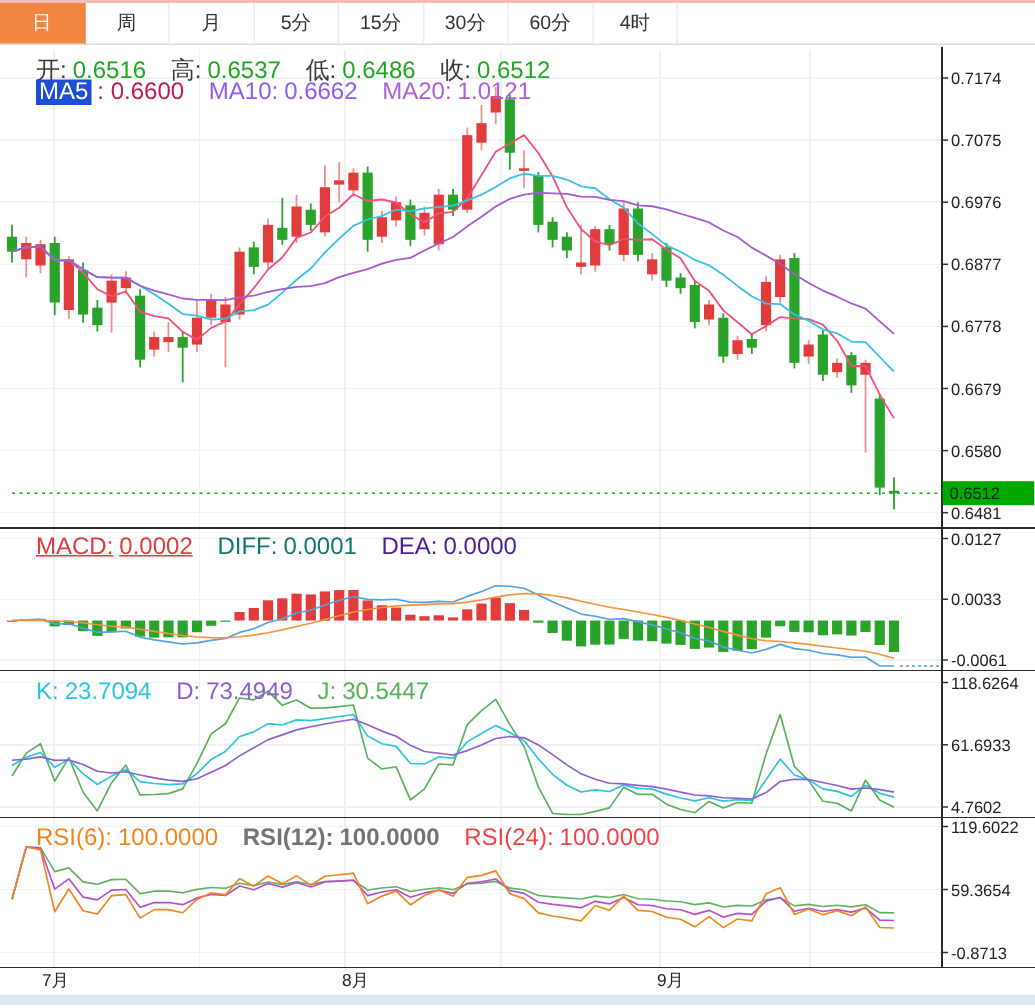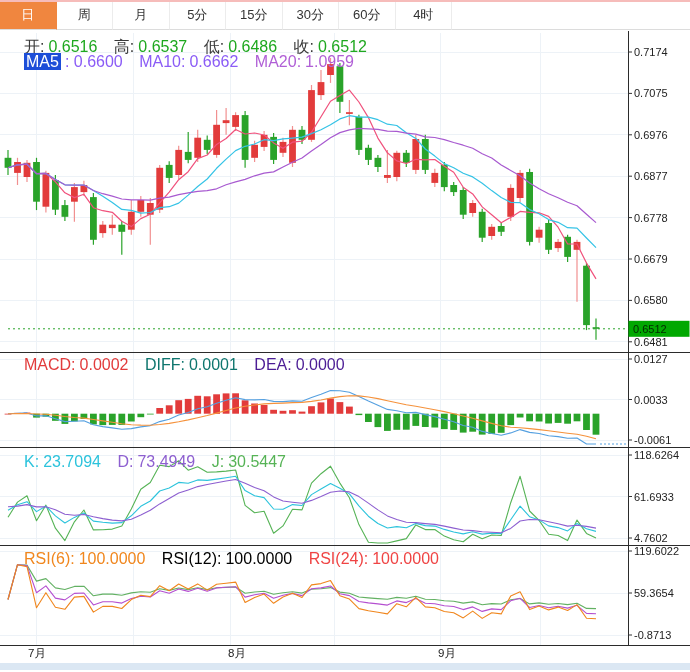--- a/index.html
+++ b/index.html
@@ -15,31 +15,31 @@
   
   #chartwrap { position:relative; width:690px; height:642px; }
   #chart-svg { position:absolute; left:0; top:0; }
   svg text { font-family:"Liberation Sans", sans-serif; }
   .readout { position:absolute; left:24px; font-size:16px; white-space:nowrap; pointer-events:none; }
   .readout span { margin-right:4px; }
   .readout .gap { margin-right:12px; }
   .lbl-dark { color:#3a3a3a; }
   .val-green { color:#1fa81f; }
   .ma5-box { background:#1d4ed8; color:#fff; padding:0 2px; margin-right:0; }
-  .ma5-val { color:#8b5cf6; }
+  .ma5-val { color:#be185d; }
   .ma10 { color:#8b5cf6; }
   .ma20 { color:#b05fd6; }
-  .macd-red { color:#e23b3b; }
+  .macd-red { color:#e23b3b;text-decoration:underline; }
   .diff-blue { color:#0f766e; }
   .dea-orange { color:#4c1d95; }
   .k-cyan { color:#2cc3dc; }
   .d-purple { color:#8d5fd0; }
   .j-green { color:#56b356; }
   .rsi6 { color:#f0861d; }
-  .rsi12 { color:#000000; }
+  .rsi12 { color:#737373;font-weight:bold; }
   .rsi24 { color:#ef4444; }
 </style>
 </head>
 <body>
 
 <div class="topline"></div>
 
 <div class="tabbar">
   <div class="tab selected">日</div>
   <div class="tab">周</div>
@@ -355,21 +355,21 @@
   <div class="readout" style="top:7px">
     <span class="lbl-dark">开:</span><span class="val-green gap">0.6516</span>
     <span class="lbl-dark">高:</span><span class="val-green gap">0.6537</span>
     <span class="lbl-dark">低:</span><span class="val-green gap">0.6486</span>
     <span class="lbl-dark">收:</span><span class="val-green">0.6512</span>
   </div>
 
   <div class="readout" style="top:23px">
     <span class="ma5-box">MA5</span><span class="ma5-val gap">: 0.6600</span>
     <span class="ma10">MA10:</span><span class="ma10 gap">0.6662</span>
-    <span class="ma20">MA20:</span><span class="ma20">1.0959</span>
+    <span class="ma20">MA20:</span><span class="ma20">1.0121</span>
   </div>
 
   <div class="readout" style="top:326px">
     <span class="macd-red">MACD:</span><span class="macd-red gap">0.0002</span>
     <span class="diff-blue">DIFF:</span><span class="diff-blue gap">0.0001</span>
     <span class="dea-orange">DEA:</span><span class="dea-orange">0.0000</span>
   </div>
 
   <div class="readout" style="top:423px">
     <span class="k-cyan">K:</span><span class="k-cyan gap">23.7094</span>

